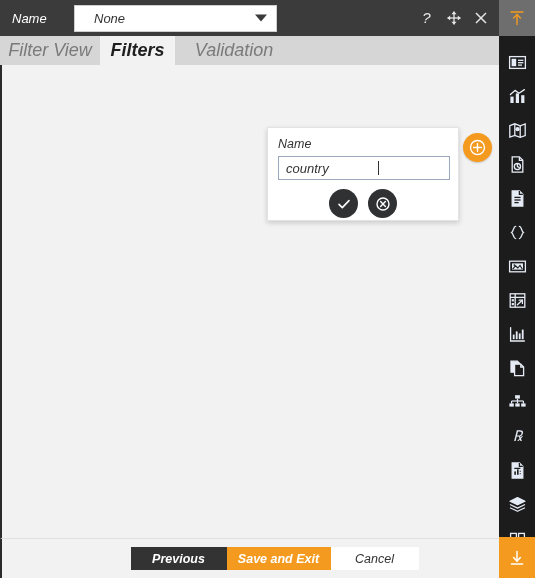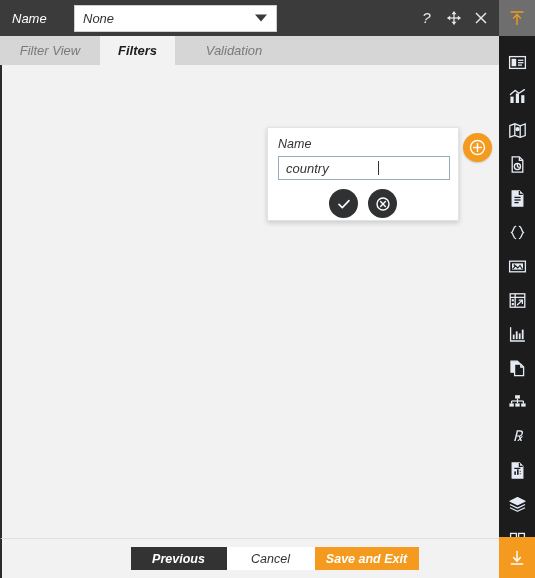--- a/index.html
+++ b/index.html
@@ -27,21 +27,21 @@
     color: #ffffff;
     font-size: 13px;
     margin-left: 12px;
     width: 62px;
   }
   .select-wrap {
     position: relative;
     width: 203px; height: 27px;
     background: #ffffff;
     border: 1px solid #cfcfcf;
-    display: flex; align-items: center;
+    display: flex; align-items: center; padding-left: 11px;
   }
   .select-value {
     font-size: 13px; color: #333333;
     margin-left: 8px;
   }
   .select-arrow {
     position: absolute; right: 9px; top: 50%;
     transform: translateY(-50%);
     width: 0; height: 0;
     border-left: 6px solid transparent;
@@ -65,21 +65,21 @@
   .tabstrip {
     position: absolute; left: 0; top: 36px;
     width: 499px; height: 29px;
     background: #d6d6d6;
     display: flex;
     border-bottom: 1px solid #d6d6d6;
   }
   .tab {
     height: 29px;
     display: flex; align-items: center; justify-content: center;
-    font-size: 13px;
+    font-size: 18px;
     color: #7a7a7a;
     cursor: pointer;
     user-select: none;
   }
   .tab.t1 { width: 100px; }
   .tab.t2 { width: 75px; text-align: center; }
   .tab.t3 { width: 118px; }
   .tab.active {
     background: #f2f2f2;
     color: #1f1f1f;
@@ -270,22 +270,22 @@
         <circle cx="9.5" cy="9.5" r="7"></circle>
         <line x1="9.5" y1="5.6" x2="9.5" y2="13.4" stroke-linecap="round"></line>
         <line x1="5.6" y1="9.5" x2="13.4" y2="9.5" stroke-linecap="round"></line>
       </svg>
     </div>
 
   </div>
 
   <div class="footer">
     <div class="btn btn-prev">Previous</div>
+    <div class="btn btn-save">Save and Exit</div>
     <div class="btn btn-cancel">Cancel</div>
-    <div class="btn btn-save">Save and Exit</div>
   </div>
 
   <div class="rail">
 
     <div class="rail-top">
       <svg width="18" height="18" viewBox="0 0 18 18" stroke="#f49a1e" stroke-width="1.4" fill="none" stroke-linecap="round">
         <line x1="3" y1="3" x2="15" y2="3"></line>
         <line x1="9" y1="15.5" x2="9" y2="5.5"></line>
         <polyline points="5.6,8.9 9,5.4 12.4,8.9"></polyline>
       </svg>

